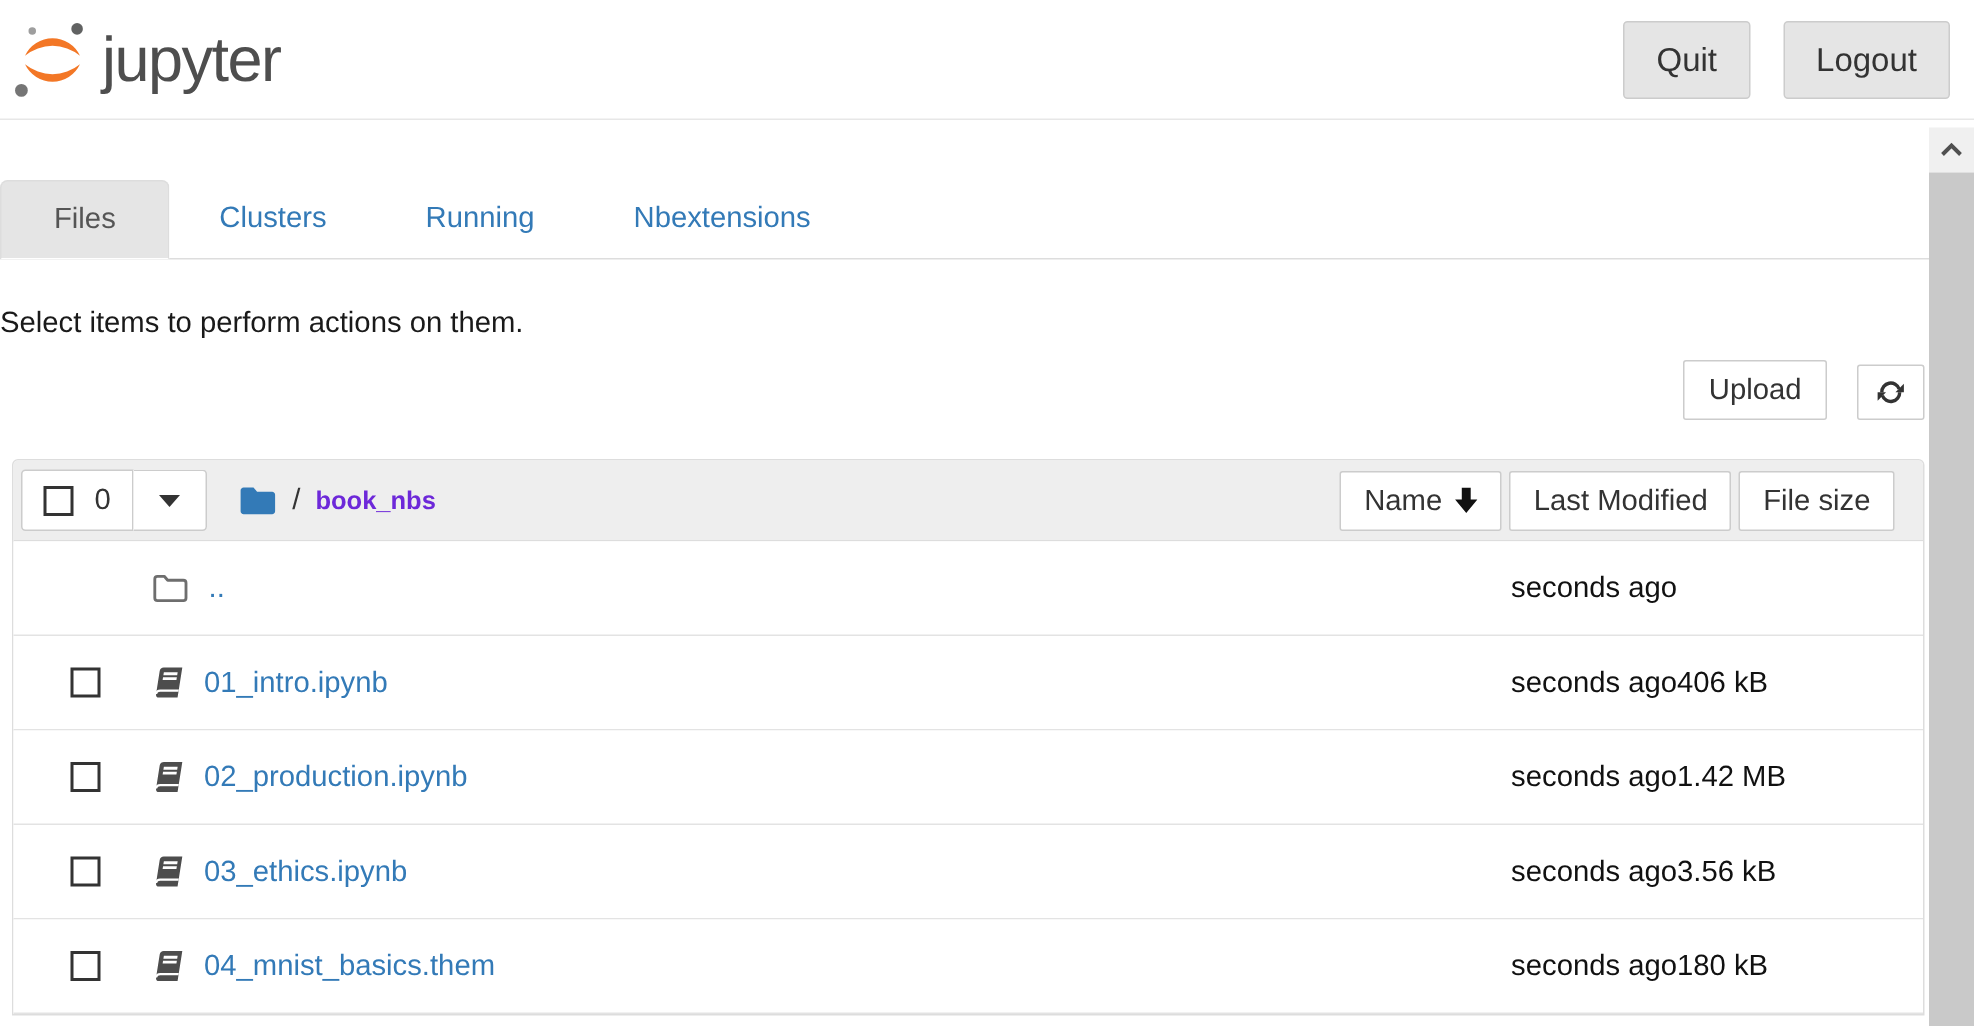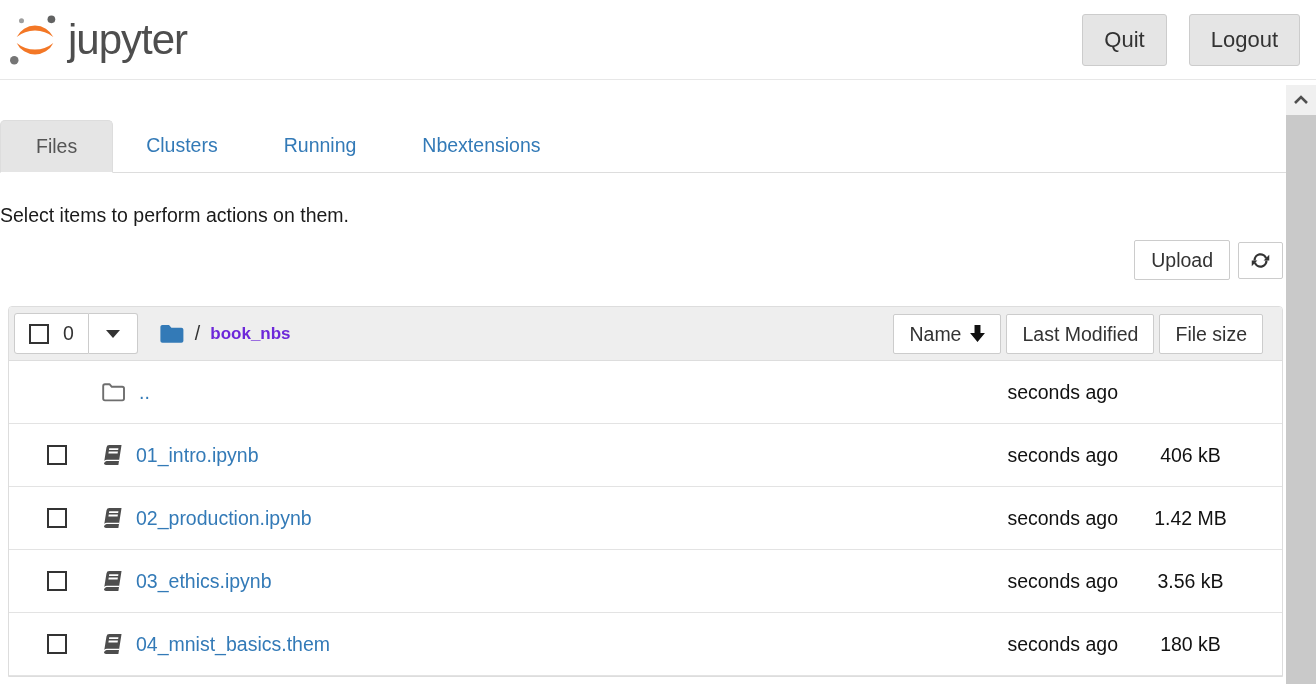--- a/index.html
+++ b/index.html
@@ -37,21 +37,21 @@
   .tab {
     font-size:19.5px; padding:13px 33px; color:#337ab7; cursor:pointer; line-height:25px;
   }
   .tab.active {
     color:#555; background:#e5e5e5; border:1px solid #ddd; border-bottom:1px solid #fff;
     margin-bottom:-1px; border-radius:5px 5px 0 0; padding:13px 35px;
   }
 
   
   .hint { font-size:19.5px; color:#1a1a1a; margin:31px 12px 0 0; }
-  .toolbar { display:flex; justify-content:flex-end; align-items:center; gap:8px; margin:13px 33px 0 0; }
+  .toolbar { display:flex; justify-content:flex-end; align-items:flex-end; gap:20px; margin:13px 33px 0 0; }
   .btn {
     font-family:inherit; font-size:19.5px; line-height:24px; color:#333; background:#fff;
     border:1px solid #ccc; border-radius:2px; padding:7px 16px; cursor:pointer;
     display:flex; align-items:center;
   }
   .btn-icon { padding:7px 11px; }
   .caret {
     display:inline-block; width:0; height:0; margin-left:9px;
     border-left:6px solid transparent; border-right:6px solid transparent; border-top:7px solid #333;
   }
@@ -88,21 +88,21 @@
     display:flex; align-items:center; height:63px; padding:0 19px 0 5px;
     border-bottom:1px solid #e3e3e3; background:#fff;
   }
   .row-check { margin-left:33px; flex:none; }
   .row-icon { margin-left:34px; flex:none; display:inline-flex; }
   .row-icon.folder { display:none; }
   .list-row.parent-row .row-icon.folder { display:inline-flex; }
   .list-row.parent-row .row-check { visibility:hidden; }
   .row-name { margin-left:13px; font-size:19.5px; color:#337ab7; cursor:pointer; }
   .row-modified { width:175px; text-align:right; font-size:19.5px; color:#111; flex:none; }
-  .row-size { width:145px; text-align:center; font-size:19.5px; color:#111; flex:none; }
+  .row-size { width:145px; text-align:left; font-size:19.5px; color:#111; flex:none; }
 </style>
 </head>
 <body>
 
 <header class="top-header">
   <div class="logo">
     <svg width="54" height="54" viewBox="0 0 56 56">
       <path d="M9 25 A21 21 0 0 1 47 25 A30 30 0 0 0 9 25 Z" fill="#f37726"></path>
       <path d="M9 31 A21 21 0 0 0 47 31 A30 30 0 0 1 9 31 Z" fill="#f37726"></path>
       <circle cx="14" cy="8" r="2.6" fill="#9e9e9e"></circle>

